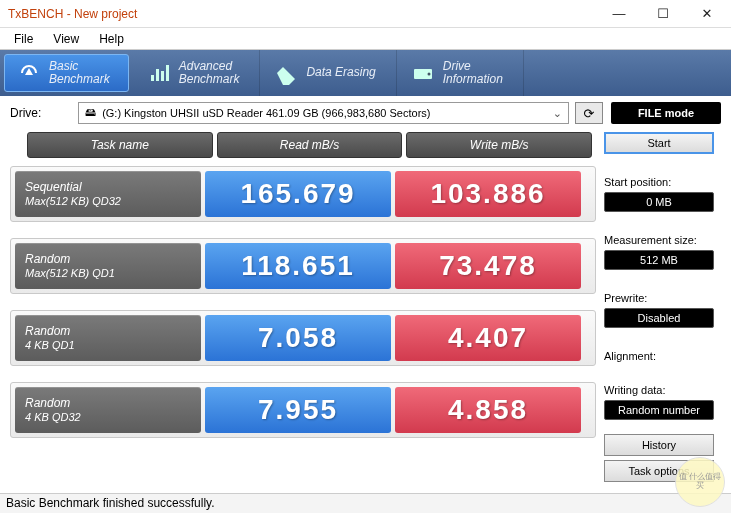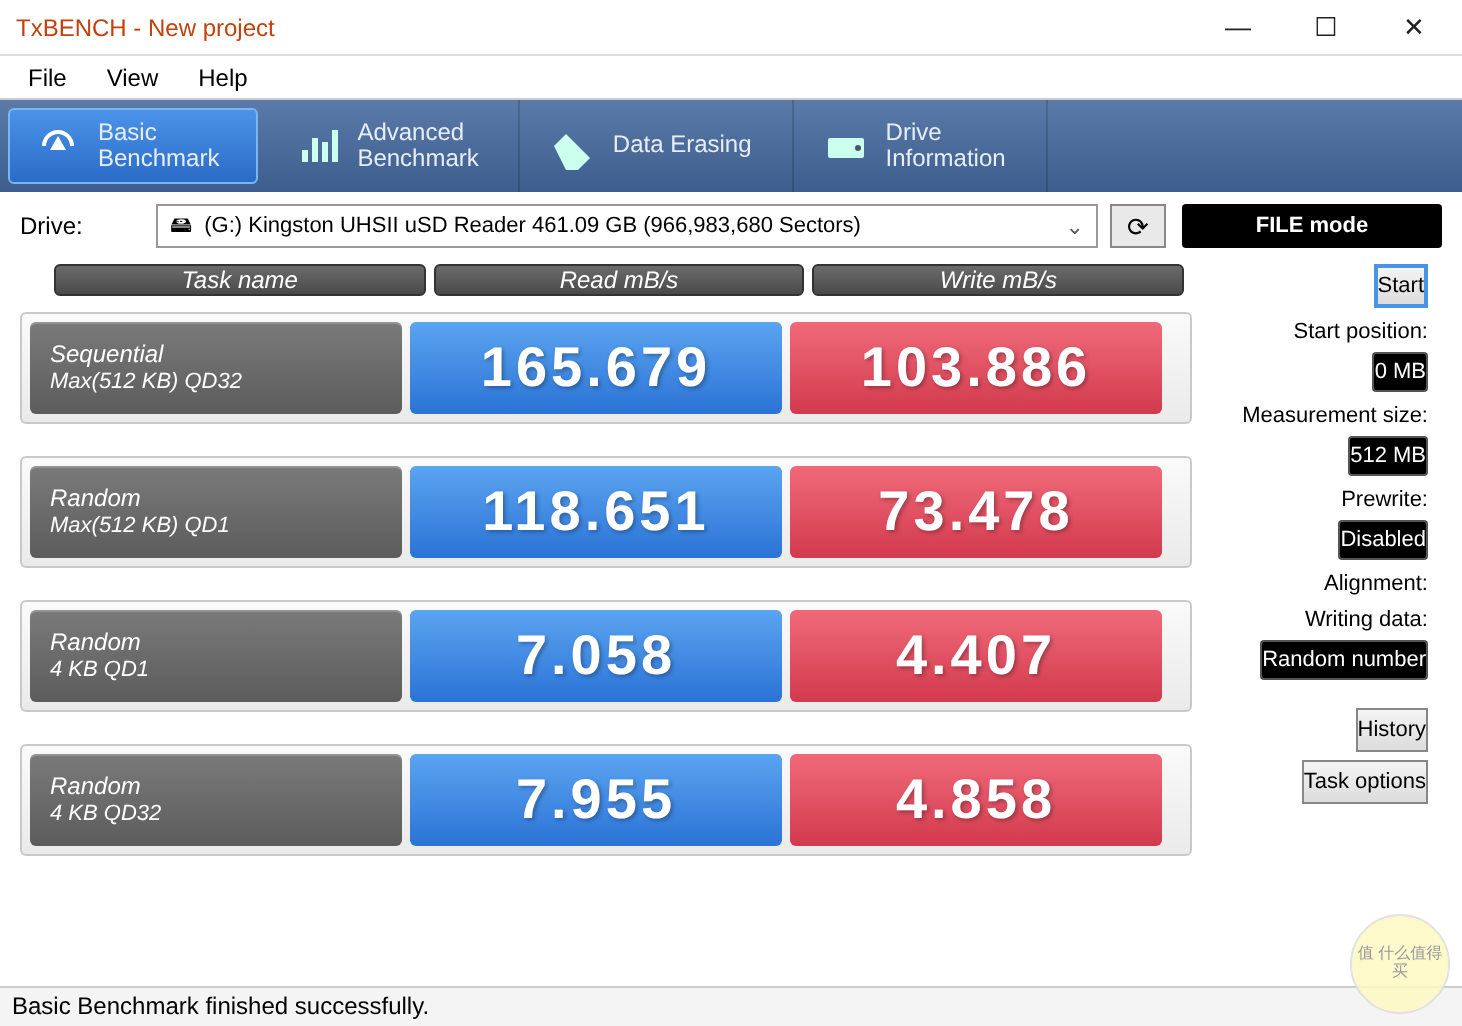--- a/index.html
+++ b/index.html
@@ -13,57 +13,57 @@
 
 
 .menubar { height: 22px; display: flex; align-items: center; padding: 0 4px; font-size: 12px; border-bottom: 1px solid #ccc; }
 .menubar span { padding: 2px 10px; }
 
 
 .tabs { height: 46px; background: linear-gradient(#5a7aa8, #3d5d8e); display: flex; }
 .tab { flex: 0 0 auto; display: flex; align-items: center; padding: 0 20px 0 14px; color: #e8eef7; font-size: 12px; cursor: pointer; border-right: 1px solid rgba(0,0,0,.15); }
 .tab .ticon { width: 24px; height: 24px; margin-right: 8px; position: relative; }
 .tab.active { background: linear-gradient(#4a94e8, #2b6bc7); border: 1px solid #7cb6f2; border-radius: 3px; margin: 4px; padding: 0 18px 0 12px; }
-.tab .tlabel { line-height: 1.1; white-space: pre; }
+.tab .tlabel { line-height: 1.1; white-space: pre; font-style: italic; }
 
 
 .driverow { display: flex; align-items: center; padding: 6px 10px 4px 10px; gap: 8px; }
 .driverow .lbl { width: 60px; }
 .driveselect { flex: 1; height: 22px; border: 1px solid #999; background: #fff; display: flex; align-items: center; padding: 0 6px; font-size: 11px; }
 .driveselect .dd { margin-left: auto; color: #555; }
 .refreshbtn { width: 28px; height: 22px; border: 1px solid #888; background: #e9e9e9; display: flex; align-items: center; justify-content: center; font-size: 13px; }
 
 
 .main { display: flex; padding: 4px 10px 0 10px; gap: 8px; }
 .benchpanel { width: 586px; }
-.sidepanel { width: 110px; display: flex; flex-direction: column; gap: 4px; align-items: flex-end; }
-
-
-.thead { display: flex; height: 16px; margin-bottom: 8px; padding-left: 17px; }
+.sidepanel { width: 110px; display: flex; flex-direction: column; gap: 4px; }
+
+
+.thead { display: flex; height: 26px; margin-bottom: 8px; padding-left: 17px; }
 .thead div { background: linear-gradient(#6b6b6b, #4a4a4a); color: #fff; font-style: italic; font-size: 12px; display: flex; align-items: center; justify-content: center; border: 1px solid #333; border-radius: 3px; margin-right: 4px; }
 .thead .c1 { width: 190px; }
 .thead .c2 { width: 190px; }
 .thead .c3 { width: 190px; }
 
 
 .brow { display: flex; height: 56px; margin-bottom: 16px; border: 1px solid #c9c9c9; border-radius: 3px; padding: 4px; background: linear-gradient(#fafafa,#eaeaea); }
 .cell { border-radius: 3px; display: flex; flex-direction: column; justify-content: center; padding: 0 10px; color: #fff; font-family: Arial, sans-serif; }
 .taskcell { width: 186px; background: linear-gradient(#7a7a7a,#5c5c5c); box-shadow: inset 0 1px 0 rgba(255,255,255,.2); font-size: 12px; font-style: italic; line-height: 1.2; margin-right: 4px; }
 .taskcell .sub { font-size: 11px; }
 .readcell { width: 186px; background: linear-gradient(#5aa4f0,#2b73d6); margin-right: 4px; align-items: center; font-size: 28px; font-weight: bold; letter-spacing: 2px; text-shadow: 1px 1px 2px rgba(0,0,0,.3); }
 .writecell { width: 186px; background: linear-gradient(#f06a79,#d23a4e); align-items: center; font-size: 28px; font-weight: bold; letter-spacing: 2px; text-shadow: 1px 1px 2px rgba(0,0,0,.3); }
 
 
 .btn { height: 22px; border: 1px solid #888; background: linear-gradient(#f4f4f4,#dcdcdc); font-size: 11px; display: flex; align-items: center; justify-content: center; cursor: pointer; }
 .btn.highlight { border: 2px solid #4a94e8; }
-.sidelabel { font-size: 11px; margin-top: 2px; }
+.sidelabel { font-size: 11px; margin-top: 18px; }
 .blackbox { height: 20px; background: #000; color: #fff; font-size: 11px; display: flex; align-items: center; justify-content: center; border: 1px solid #555; border-radius: 2px; }
 
 
-.filemode { width: 130px; height: 22px; background: #000; color: #fff; display: flex; align-items: center; justify-content: center; font-size: 11px; font-weight: bold; border-radius: 2px; }
+.filemode { width: 110px; height: 22px; background: #000; color: #fff; display: flex; align-items: center; justify-content: center; font-size: 11px; font-weight: bold; border-radius: 2px; }
 
 
 .statusbar { position: absolute; bottom: 0; left: 0; right: 0; height: 20px; padding: 2px 6px; font-size: 12px; background: #f4f4f4; border-top: 1px solid #ccc; }
 
 
 .watermark { position: absolute; right: 6px; bottom: 6px; width: 50px; height: 50px; border-radius: 50%; background: #fef9c3; display: flex; align-items: center; justify-content: center; font-size: 8px; color: #888; border: 1px solid #ddd; opacity: .85; text-align: center; line-height: 1.1; }
 
 
 .ic-gauge { width:100%; height:100%; }
 </style>

